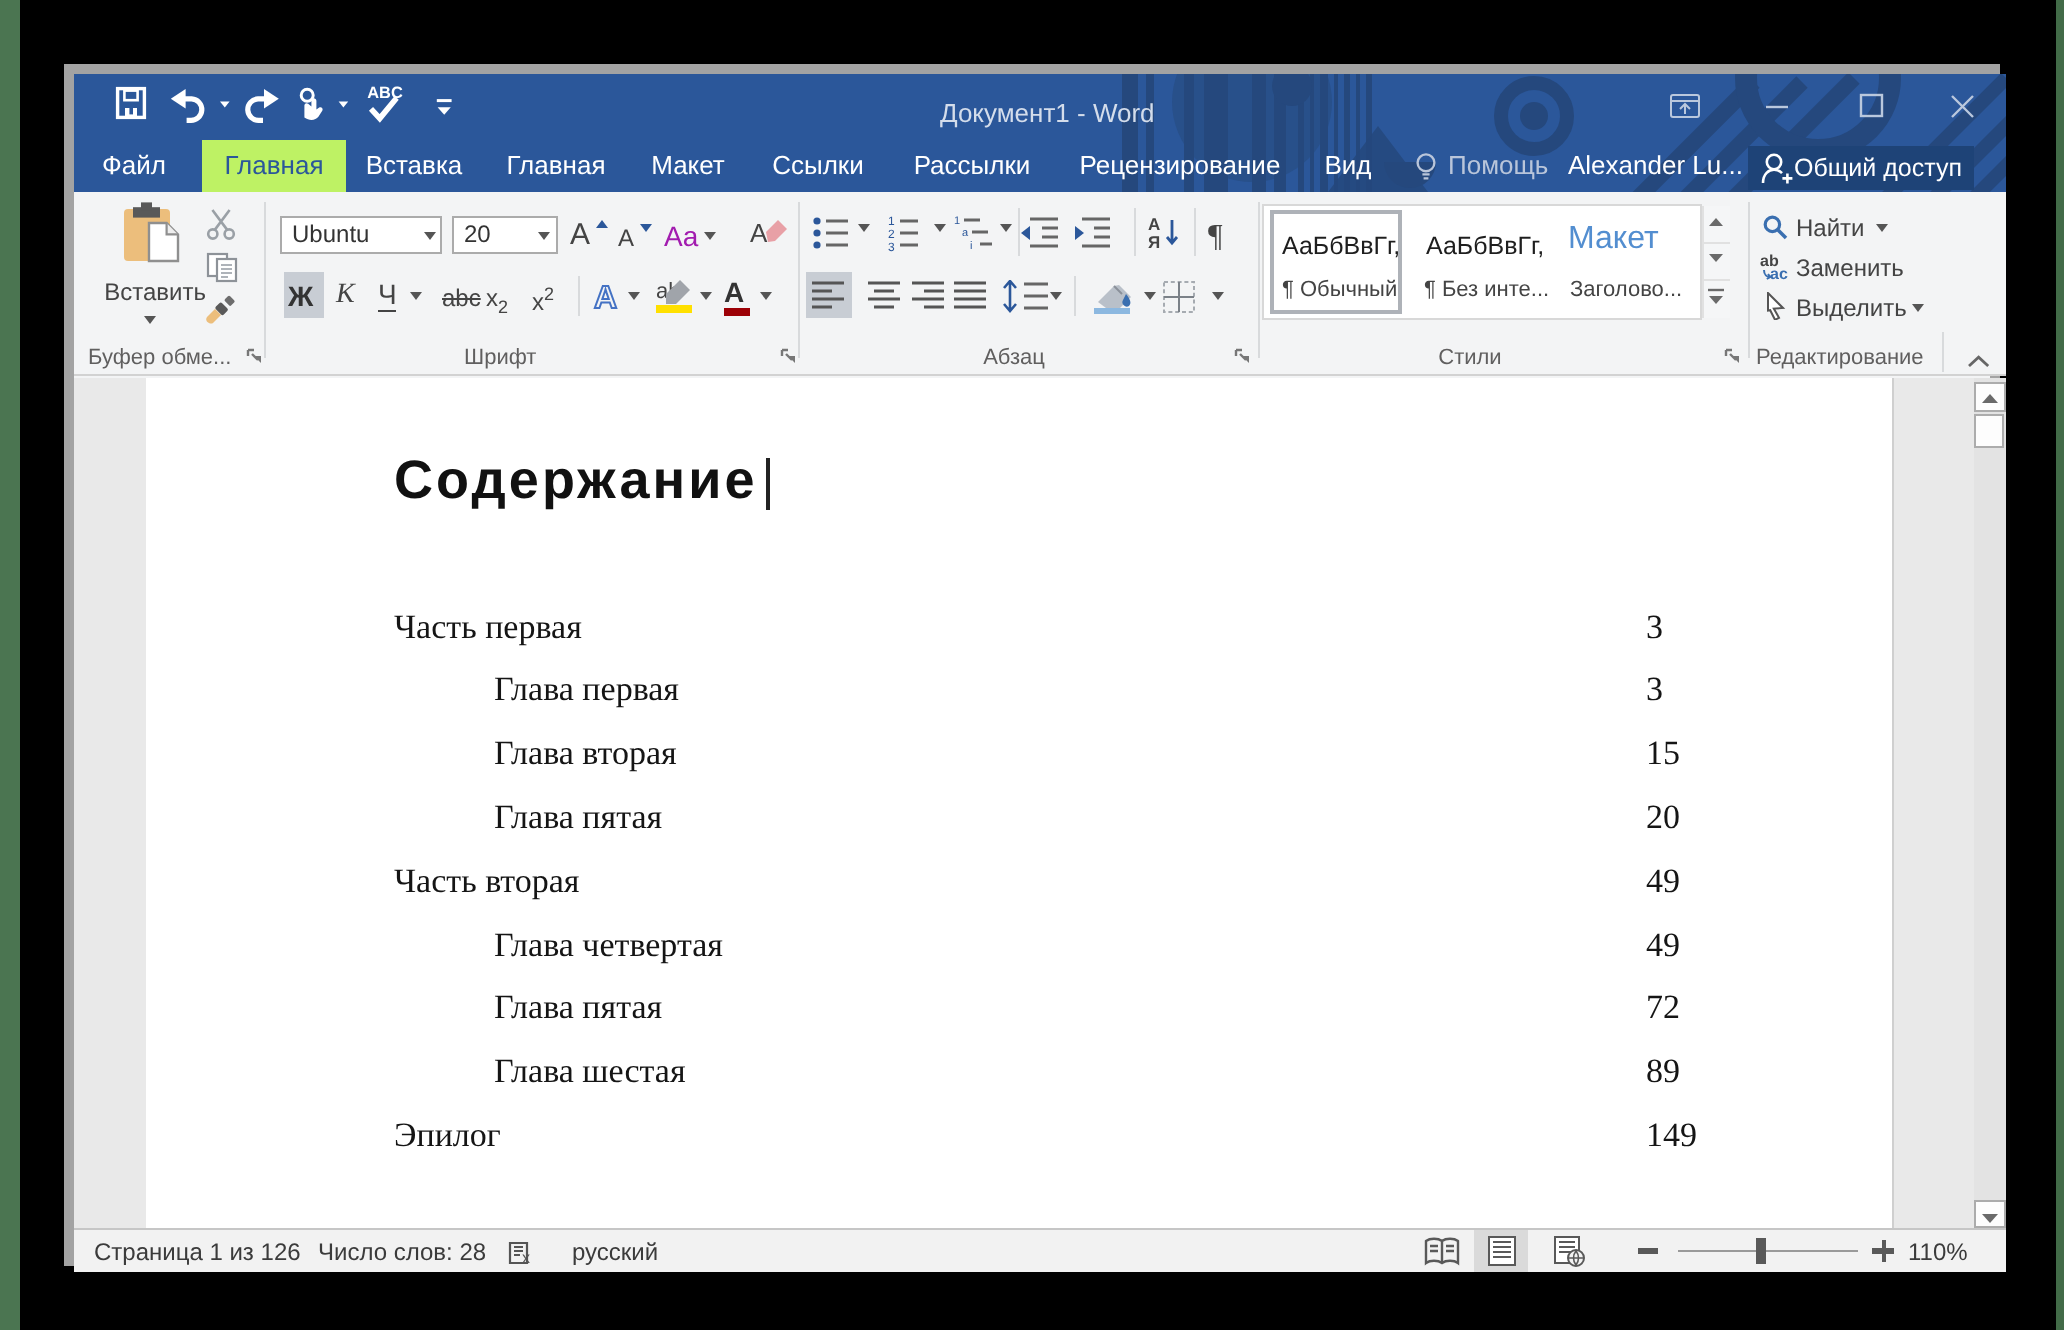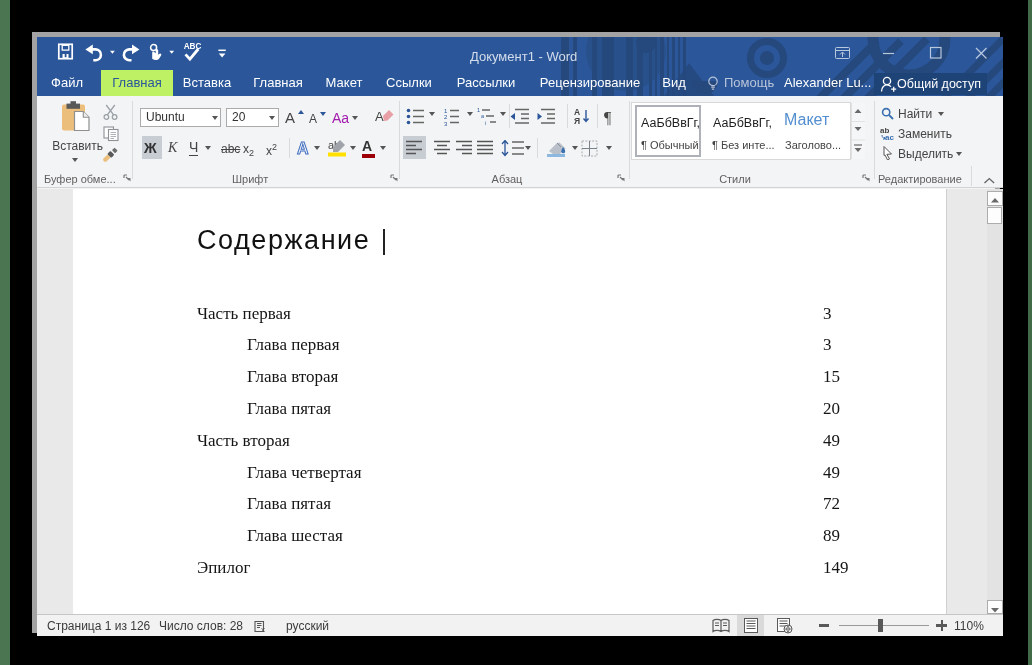--- a/index.html
+++ b/index.html
@@ -356,21 +356,21 @@
       <div class="abs rtx" style="left:861px;top:51px">Выделить</div>
       <div class="abs dn" style="left:919px;top:56px"></div>
       <div class="glabel" style="left:841px;width:120px;text-align:left">Редактирование</div>
       <div class="sep" style="left:934px;top:70px;height:20px"></div>
       <svg class="abs" style="left:946px;top:81px" width="12" height="8" viewBox="0 0 12 8">
         <path d="M1.5 6 l4.8 -4.4 4.8 4.4" fill="none" stroke="#666" stroke-width="1.4"></path>
       </svg>
     </div>
     <div id="doc" class="abs">
       <div id="page">
-        <div class="abs" style="left:124px;top:36px;font-size:27px;font-weight:normal;color:#111;letter-spacing:1.55px">Содержание</div>
+        <div class="abs" style="left:124px;top:36px;font-size:27px;font-weight:bold;color:#111;letter-spacing:1.55px">Содержание</div>
         <div class="abs" style="left:310px;top:40px;width:1.6px;height:26px;background:#222"></div>
         <div class="toc" style="top:114.5px">
             <span class="t1">Часть первая</span>
             <span class="pn">3</span>
           </div>
         <div class="toc" style="top:146px">
             <span class="t2">Глава первая</span>
             <span class="pn">3</span>
           </div>
         <div class="toc" style="top:178px">

